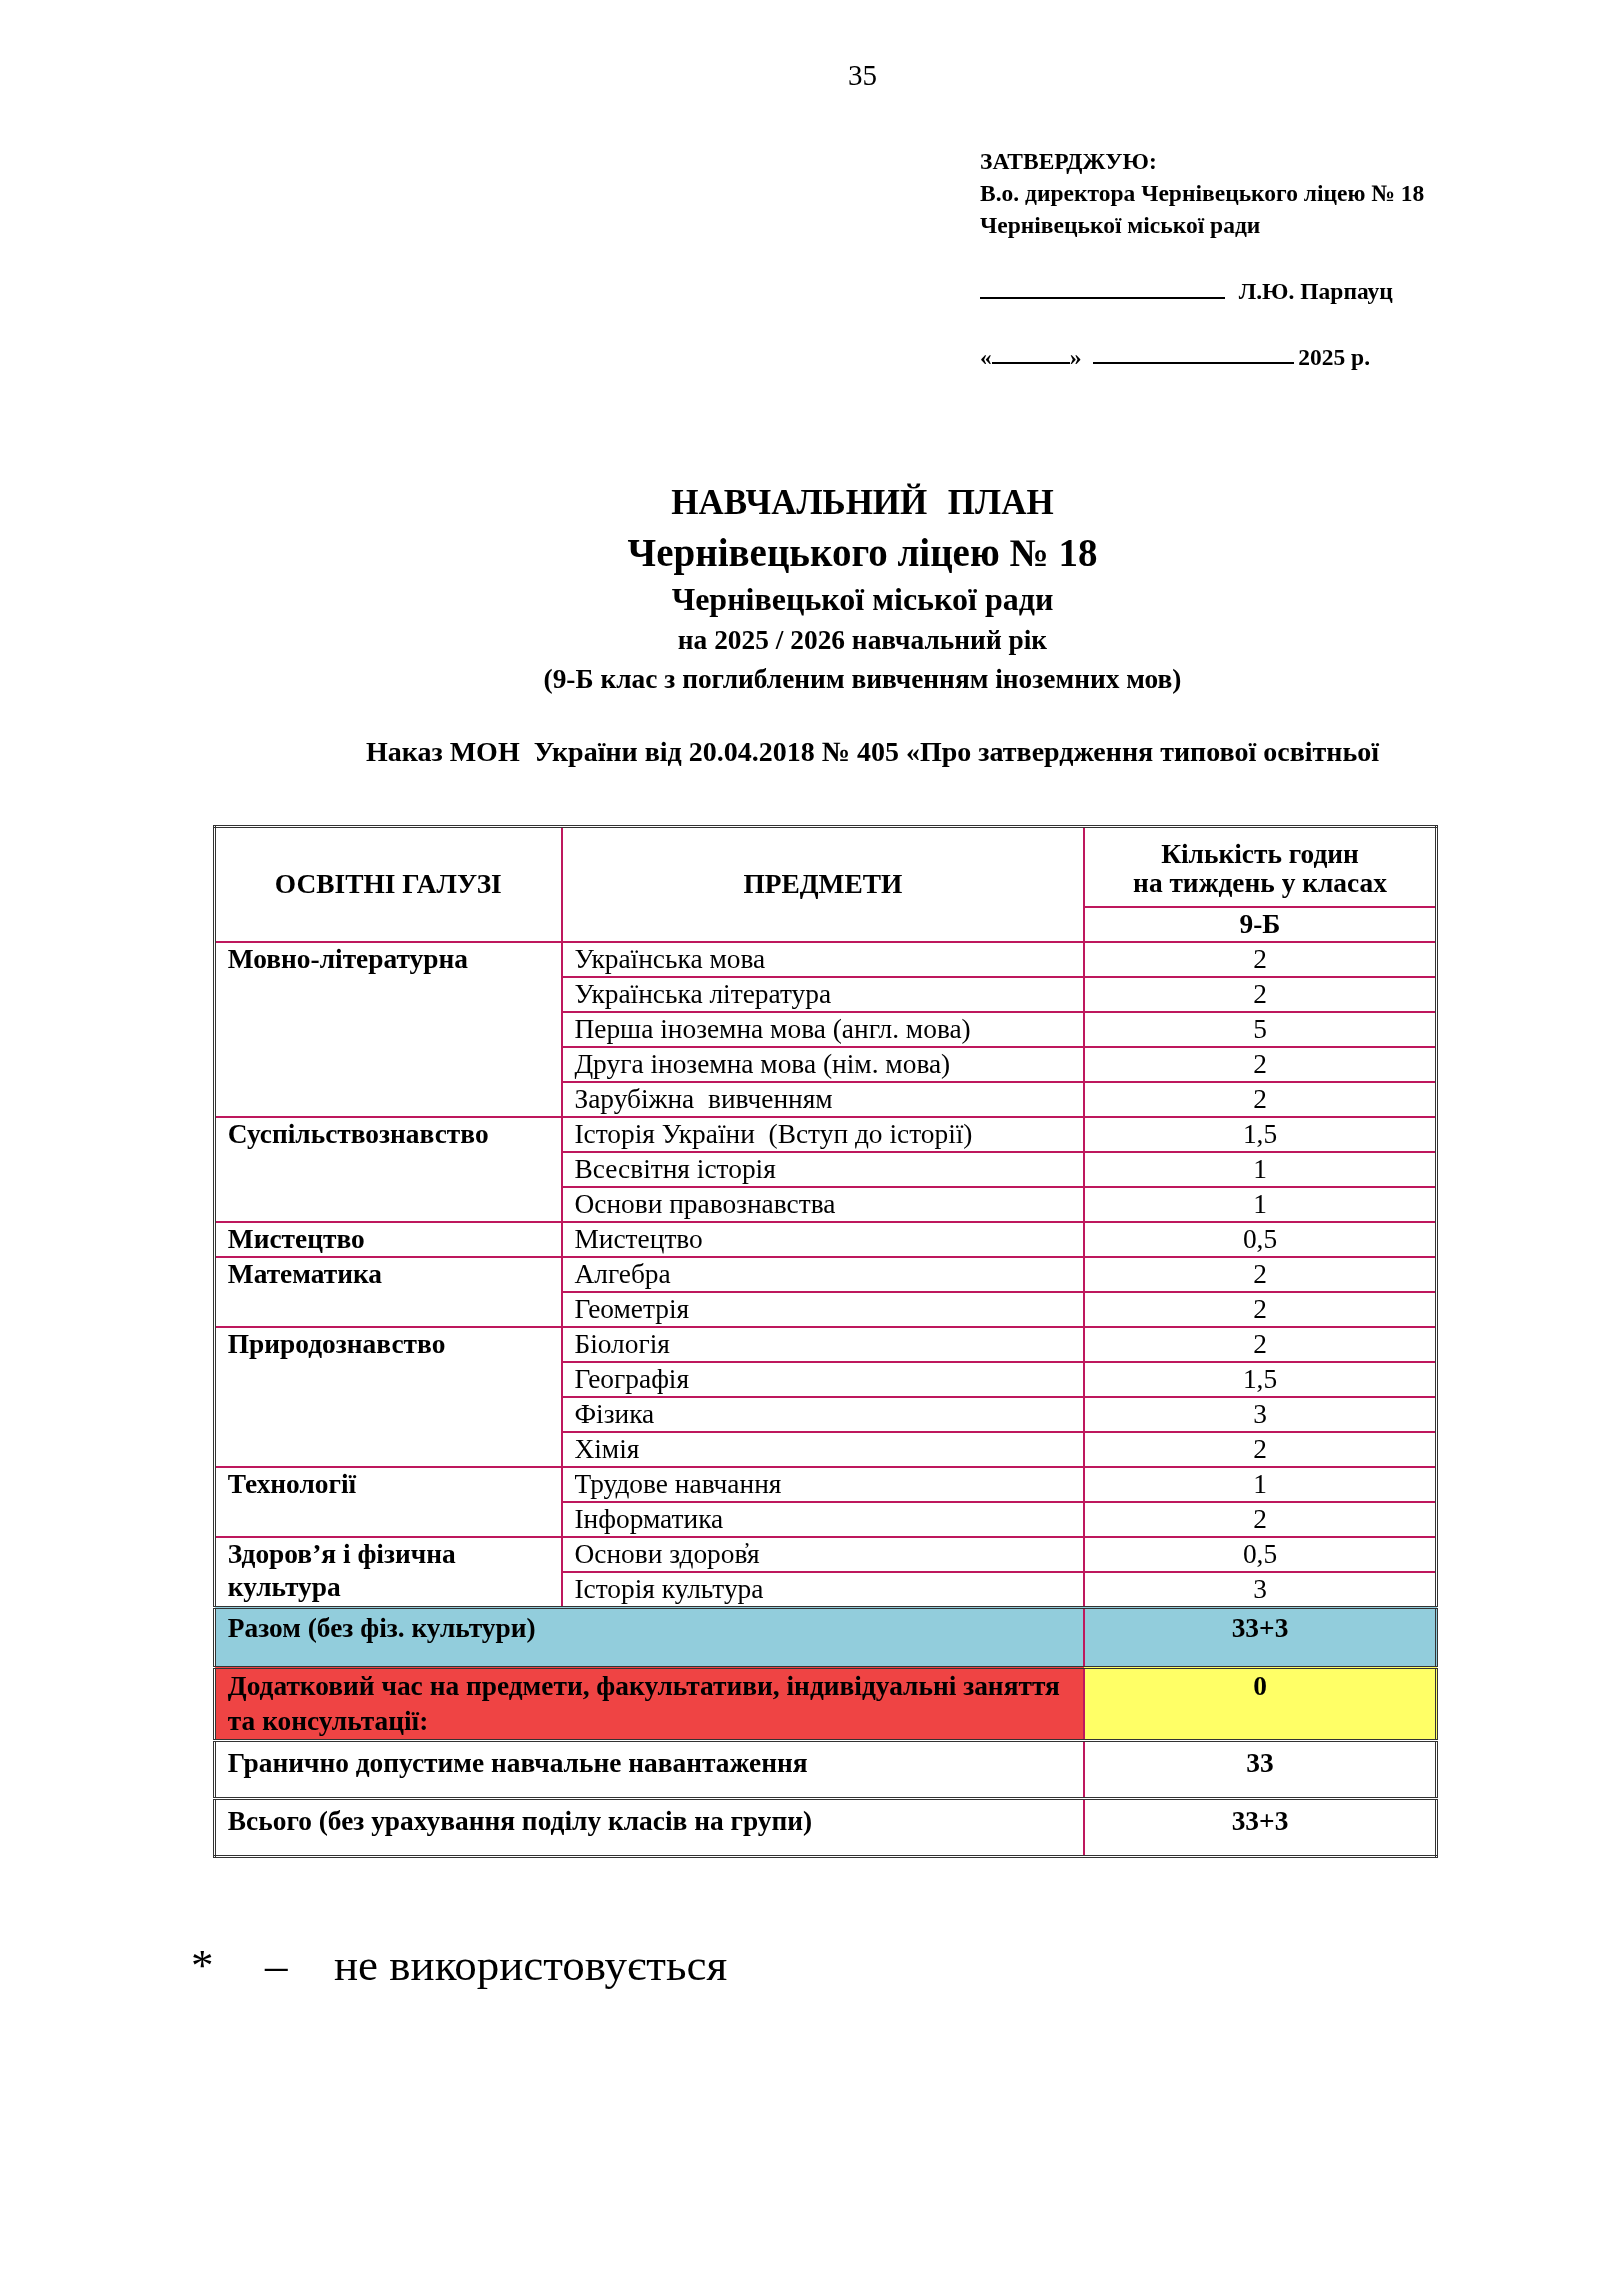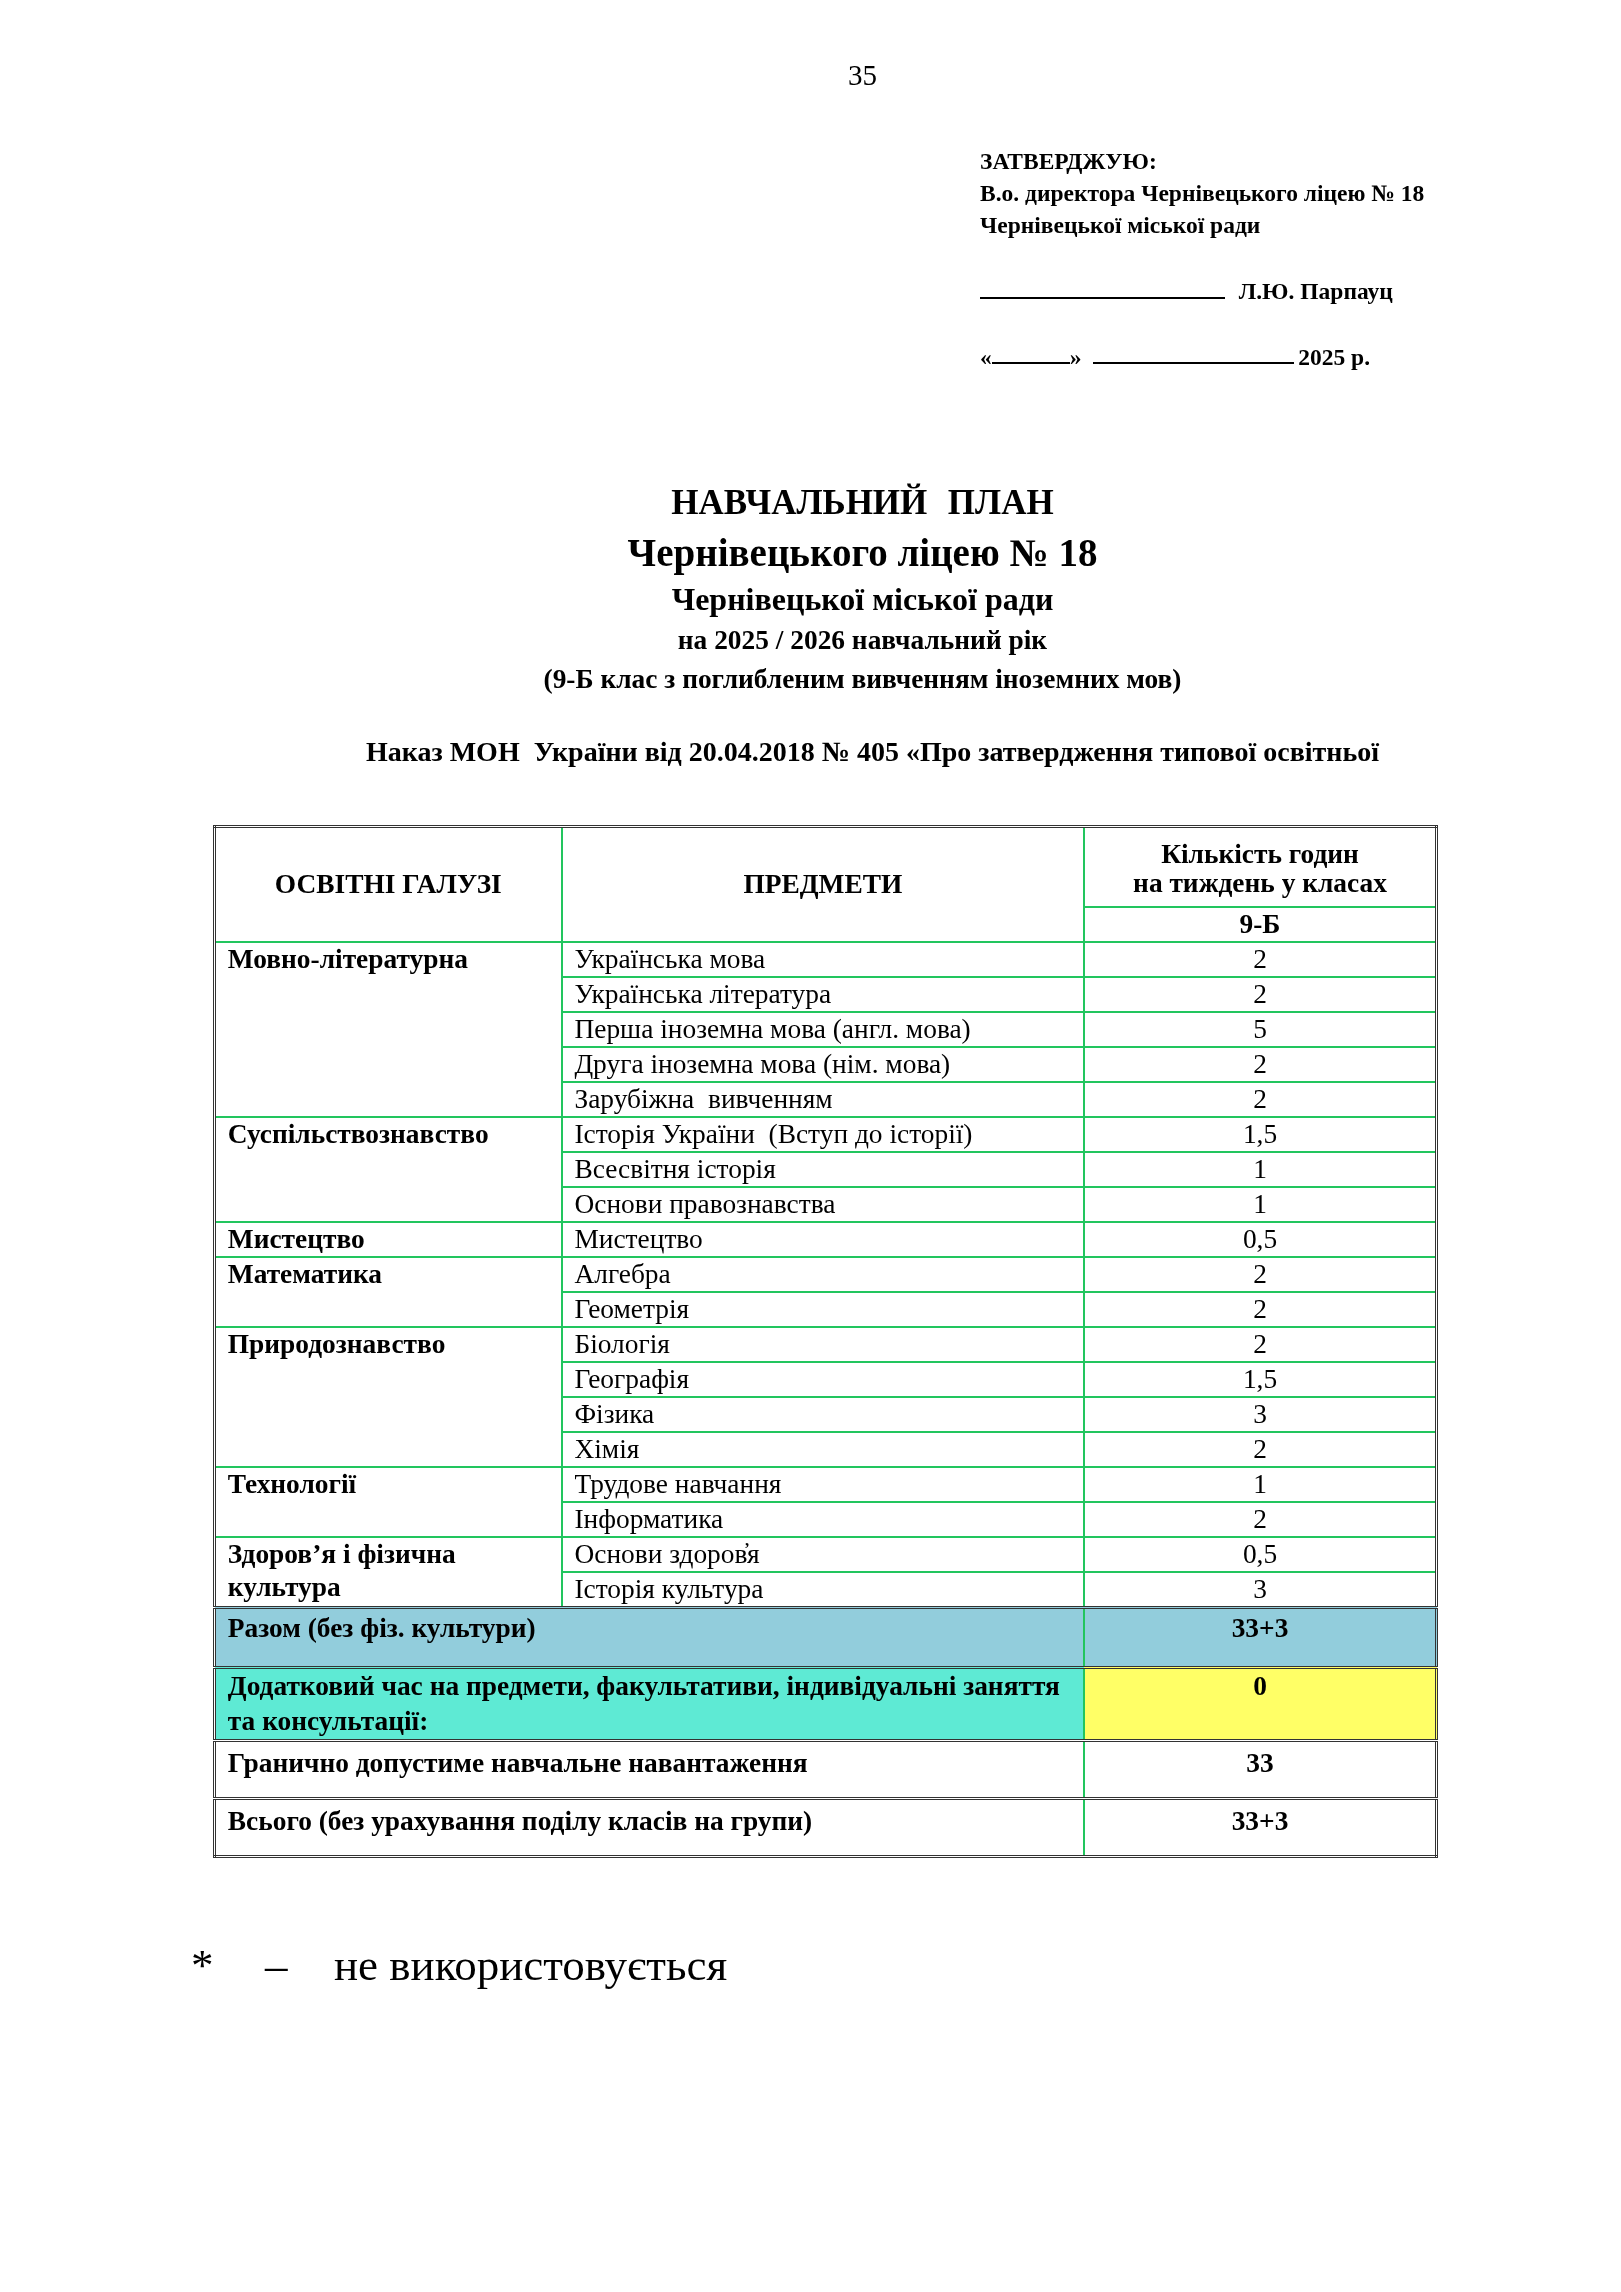--- a/index.html
+++ b/index.html
@@ -16,21 +16,21 @@
   .titles { position: absolute; top: 478px; left: 0; width: 1725px; text-align: center; font-weight: bold; }
   .t1 { font-size: 35px; line-height: 49px; word-spacing: 11.8px; }
   .t2 { font-size: 39px; line-height: 51px; }
   .t3 { font-size: 32px; line-height: 43px; }
   .t4 { font-size: 27.4px; line-height: 39px; }
   .t5 { font-size: 27.4px; line-height: 39px; }
   .order { position: absolute; top: 733px; left: 255px; width: 1235px; text-align: center; font-weight: bold;
            font-size: 28px; line-height: 37px; }
   table.plan { position: absolute; top: 825px; left: 213px; width: 1225px; border-collapse: collapse;
                border: 3.9px double #333; font-size: 27.4px; }
-  table.plan td, table.plan th { border: 2px solid #22c55e; padding: 0 11.8px; height: 33px; line-height: 33px; vertical-align: middle; }
+  table.plan td, table.plan th { border: 2px solid #be185d; padding: 0 11.8px; height: 33px; line-height: 33px; vertical-align: middle; }
   table.plan th { font-weight: bold; text-align: center; }
   .col-area { width: 323px; }
   .col-subj { width: 500px; }
   .col-hours { width: 333px; }
   .hdr-main { height: 74px !important; line-height: 29px !important; }
   .hdr-area { font-size: 27.4px; }
   .hdr-hours { line-height: 29px !important; padding-top: 3.9px !important; }
   td.area { font-weight: bold; vertical-align: top !important; }
   td.subj { font-weight: normal; }
   td.hrs { text-align: center; }
@@ -165,21 +165,21 @@
       </tr>
       <tr>
         <td class="subj" style="white-space: pre;">Історія культура</td>
         <td class="hrs">3</td>
       </tr>
       <tr class="total">
         <td colspan="2" style="background: rgb(146, 205, 220);">Разом (без фіз. культури)</td>
         <td class="hrs" style="background: rgb(146, 205, 220);">33+3</td>
       </tr>
       <tr class="extra">
-        <td colspan="2" style="background: #5eead4;">Додатковий час на предмети, факультативи, індивідуальні заняття та консультації:</td>
+        <td colspan="2" style="background: #ef4444;">Додатковий час на предмети, факультативи, індивідуальні заняття та консультації:</td>
         <td class="hrs" style="background: rgb(255, 255, 102);">0</td>
       </tr>
       <tr class="limit">
         <td colspan="2">Гранично допустиме навчальне навантаження</td>
         <td class="hrs">33</td>
       </tr>
       <tr class="grand">
         <td colspan="2">Всього (без урахування поділу класів на групи)</td>
         <td class="hrs">33+3</td>
       </tr>

